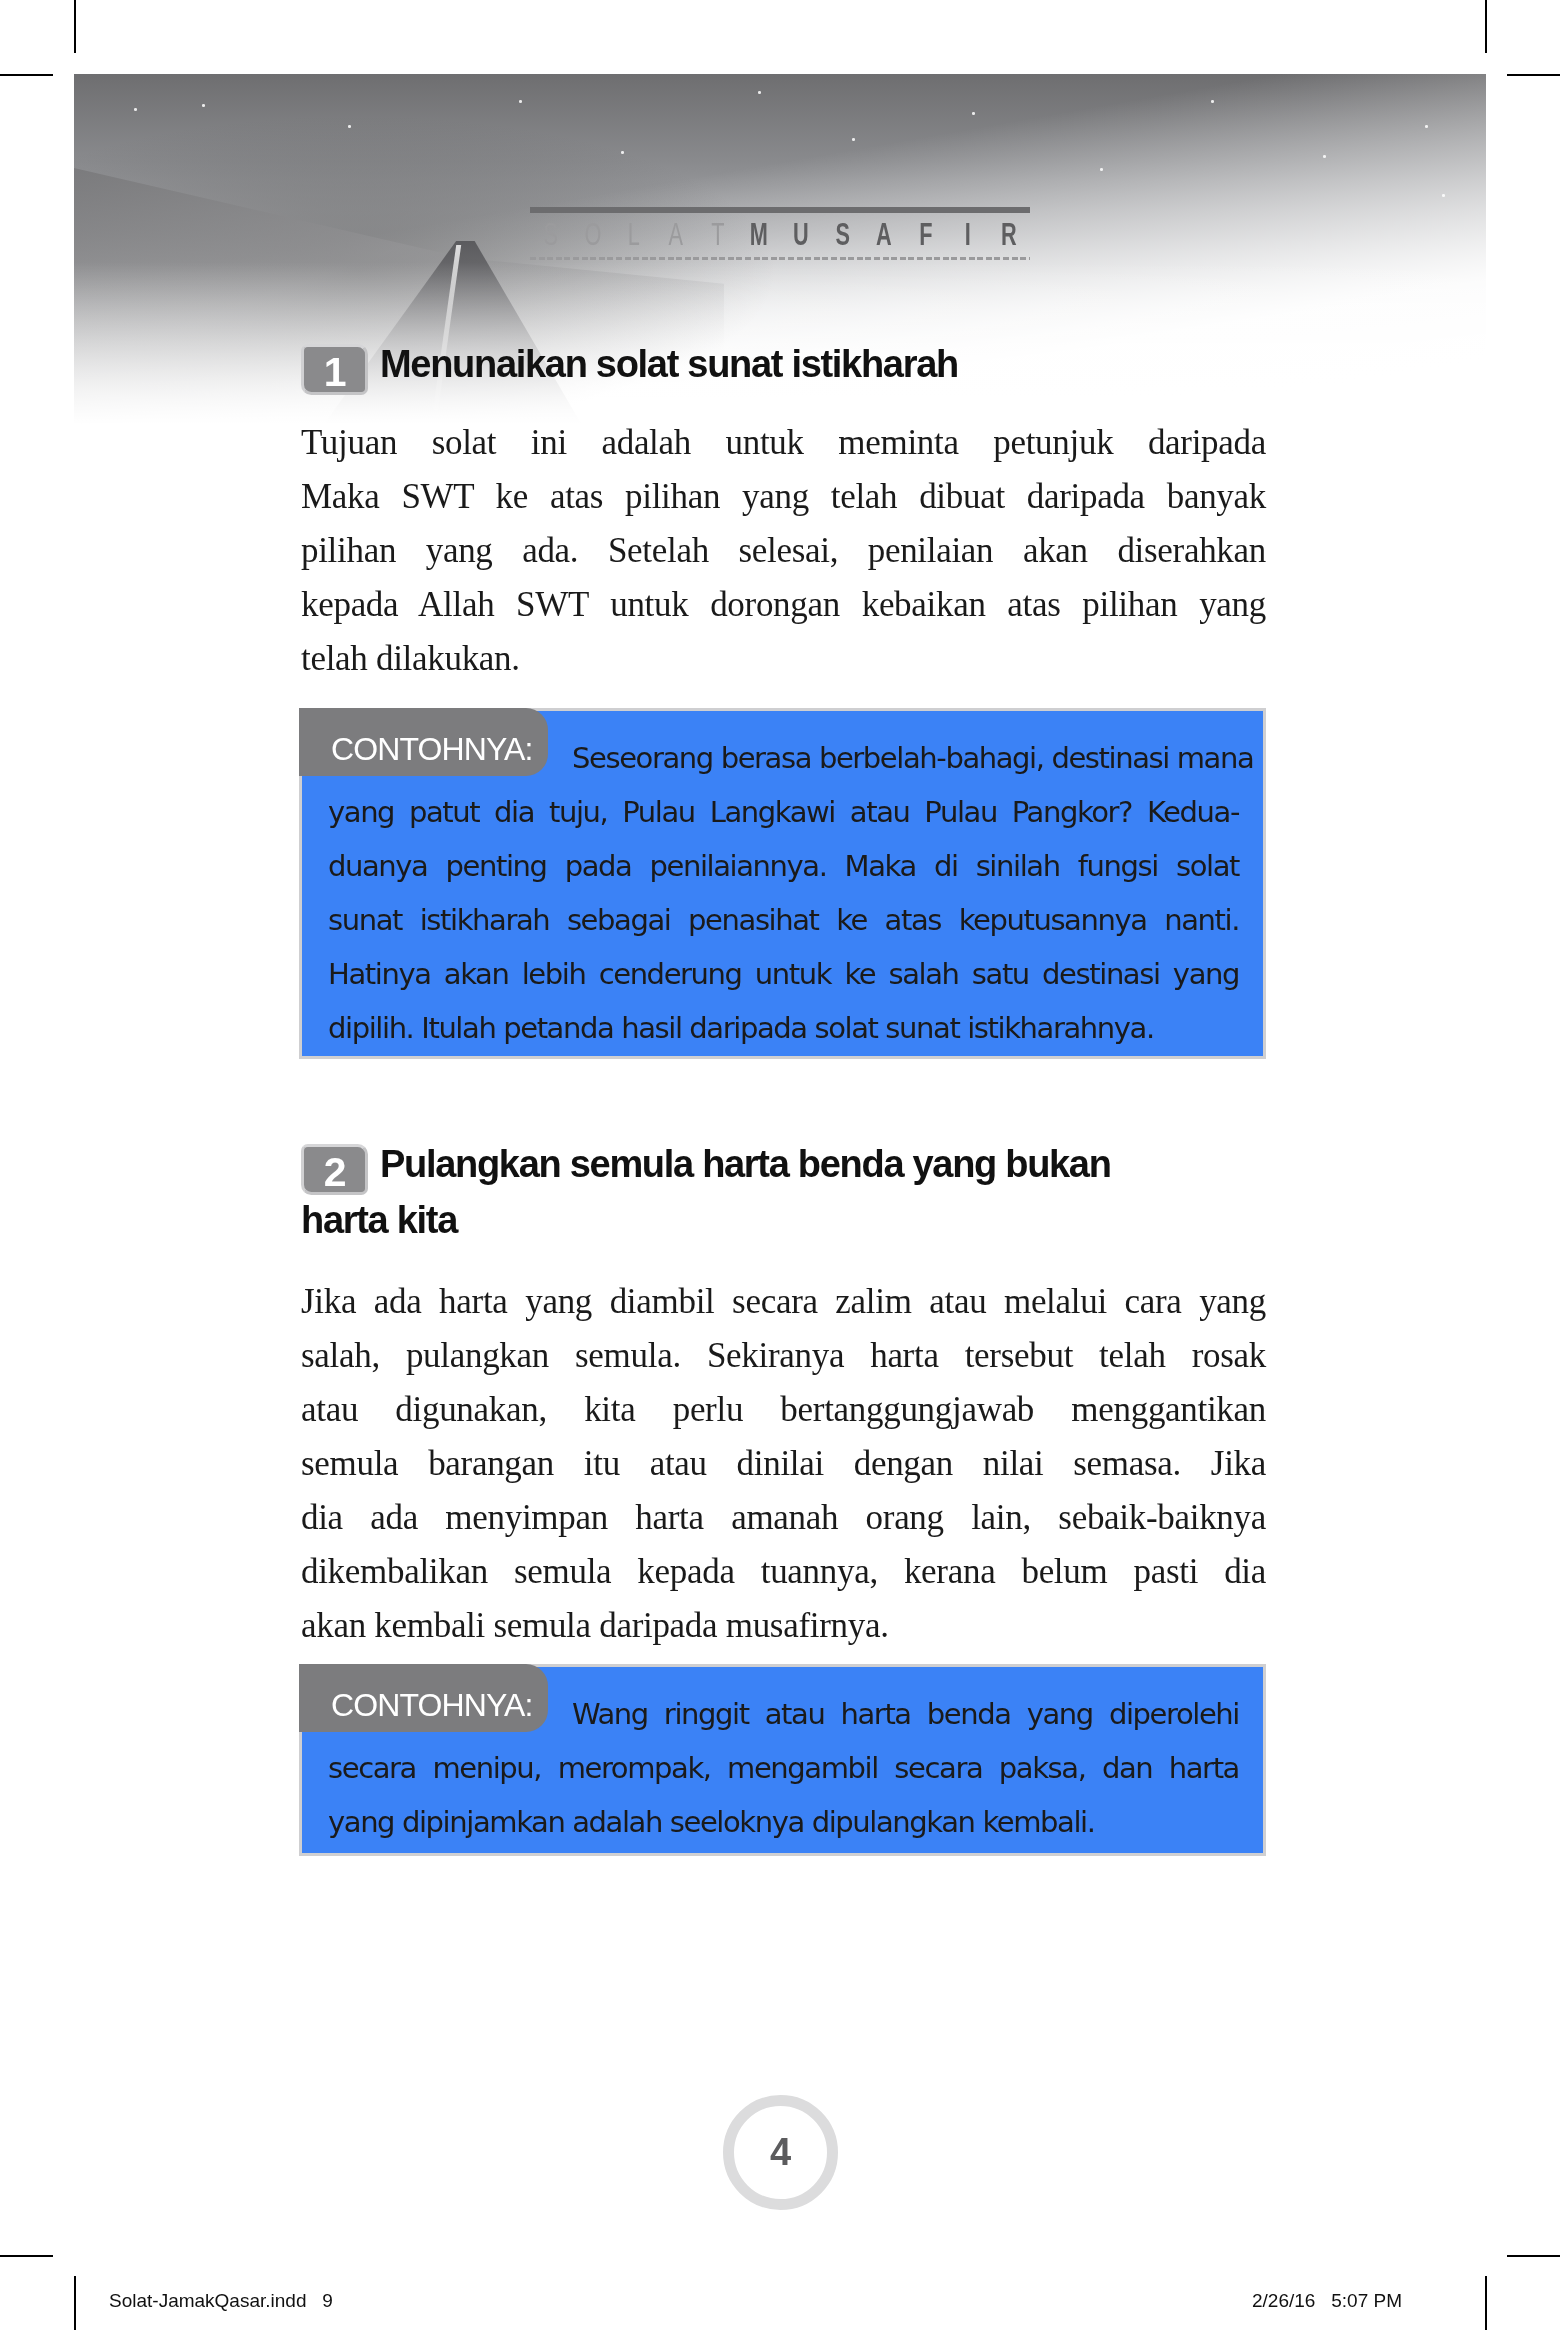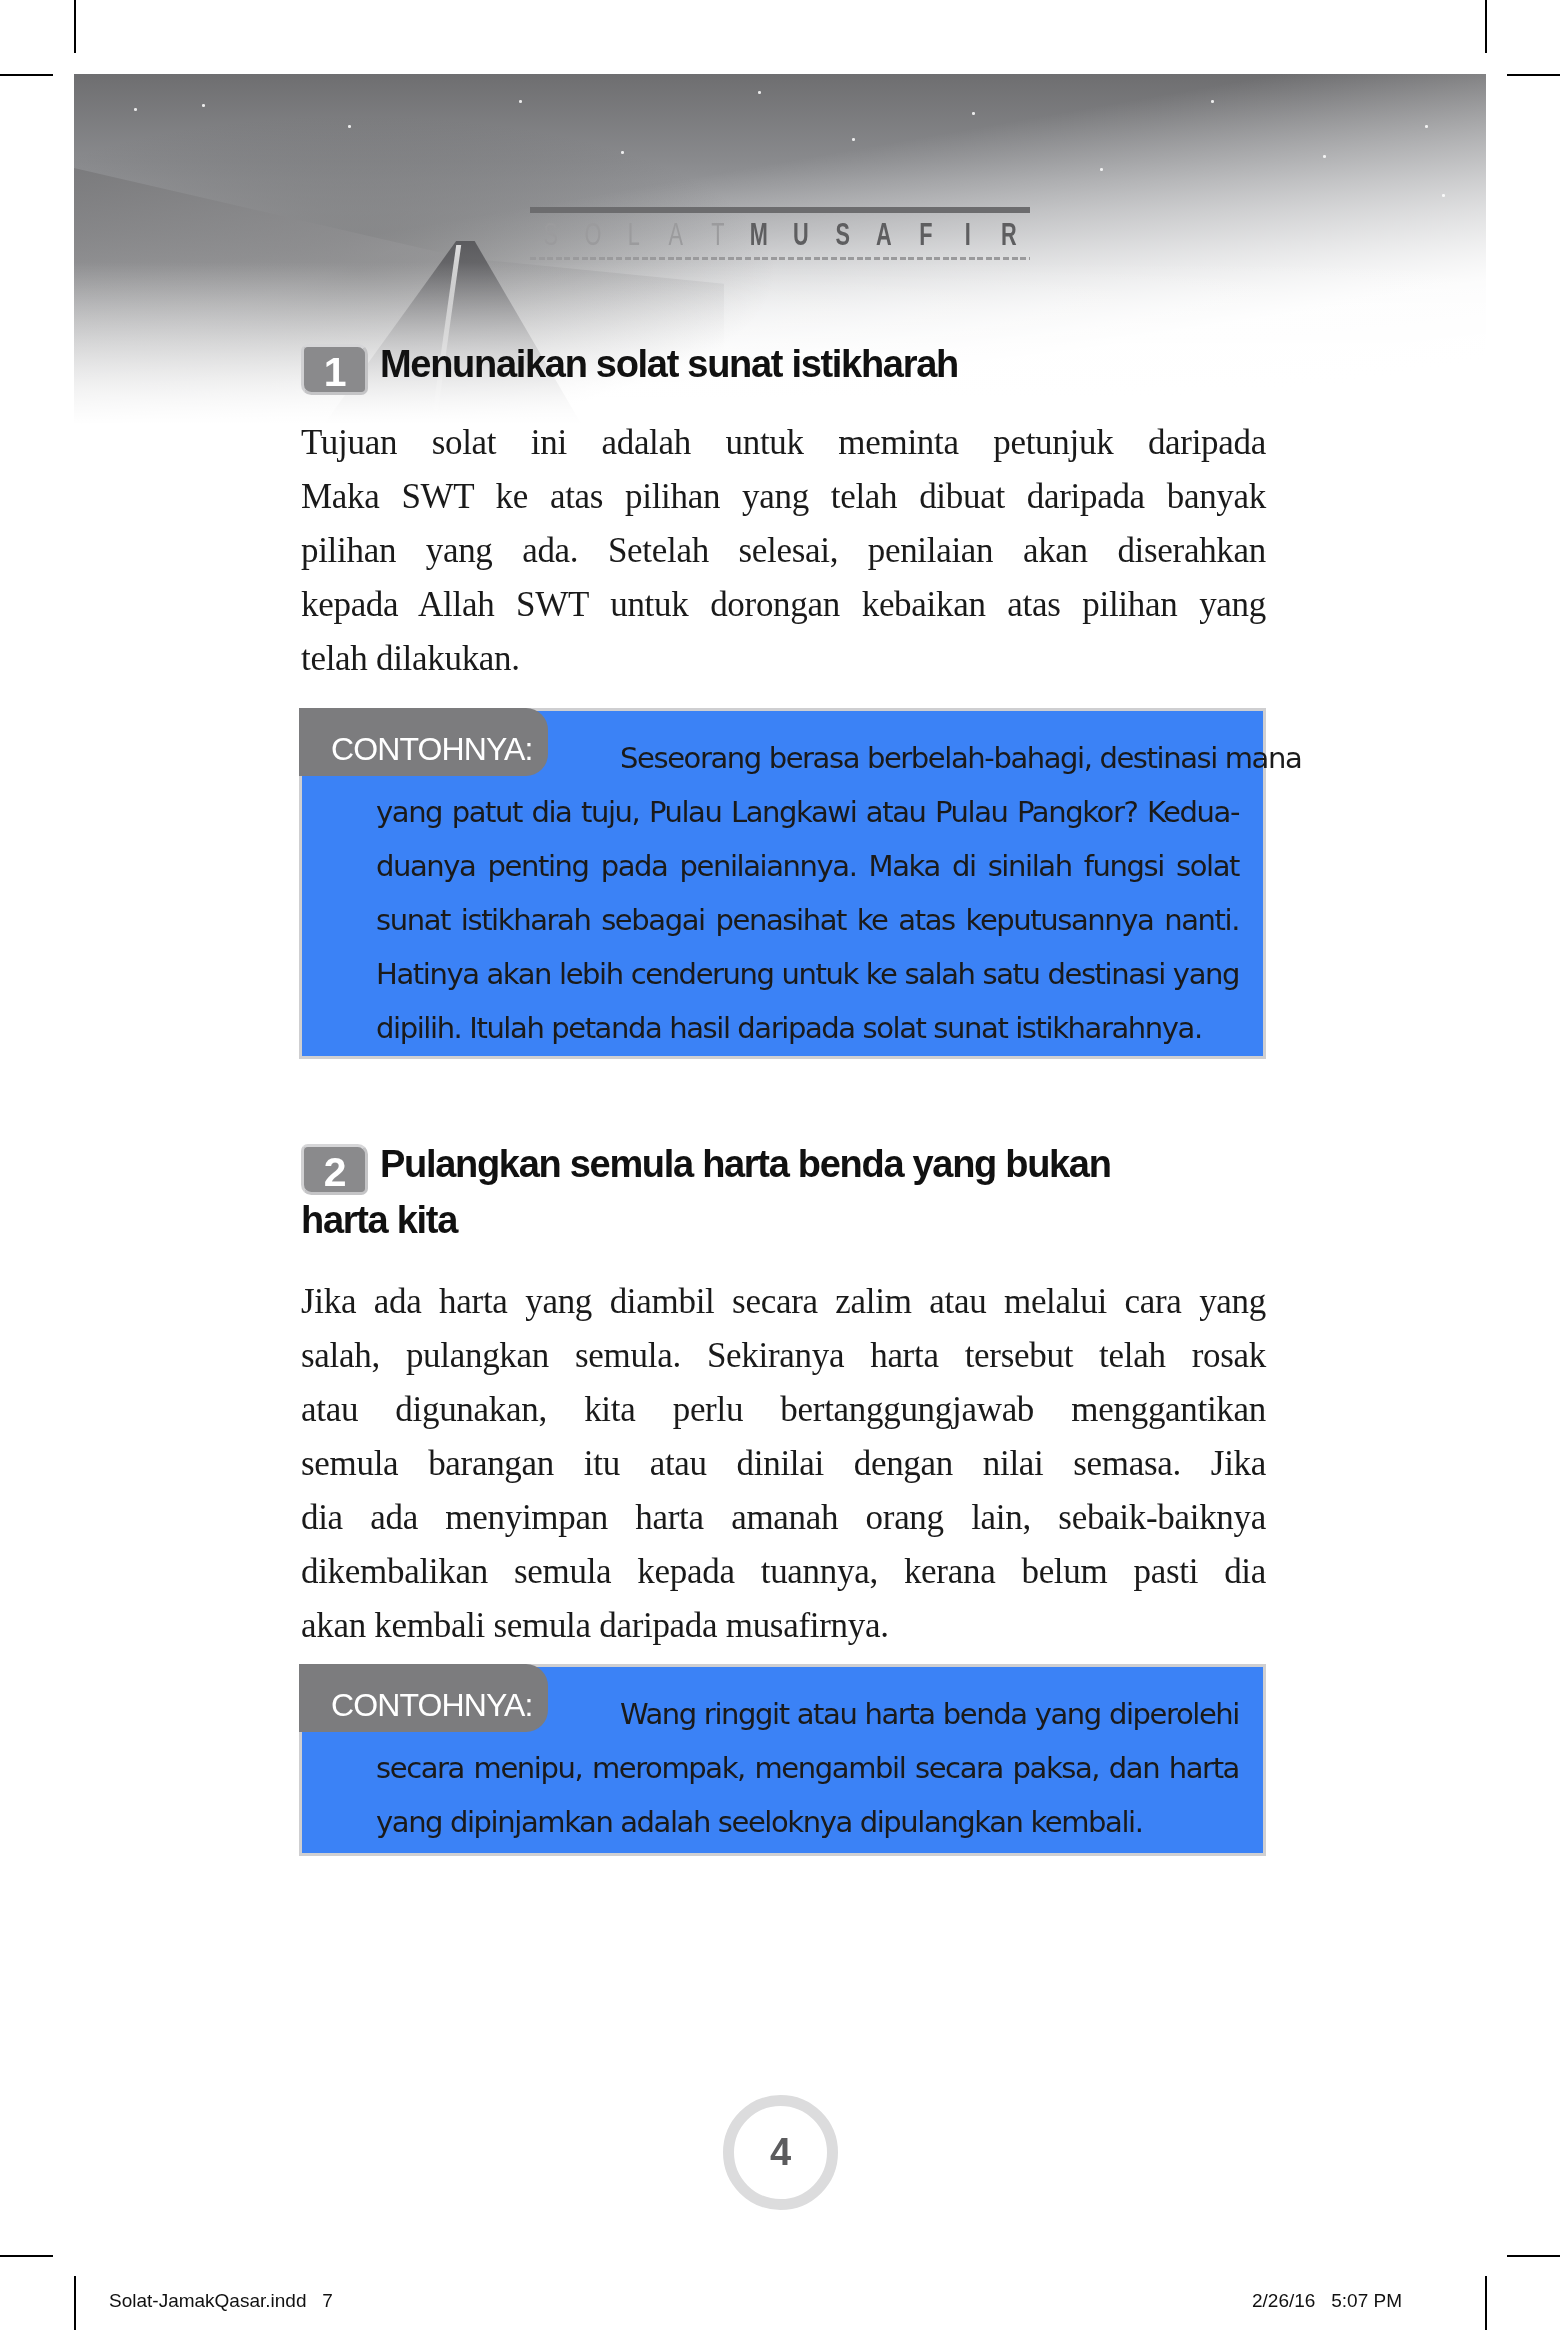--- a/index.html
+++ b/index.html
@@ -145,21 +145,21 @@
       transform-origin: left;
     }
     .example-box .text {
       padding: 19.7px 24px 12px 26px;
       font-family: "DejaVu Sans", sans-serif;
       font-size: 29px;
       line-height: 54px;
       letter-spacing: -1.4px;
       color: #1a1a1a;
     }
-    .example-box .text .line { display: block; white-space: nowrap; text-align: justify; text-align-last: justify; margin-left: 48px; }
+    .example-box .text .line { display: block; white-space: nowrap; text-align: justify; text-align-last: justify; }
     .example-box .text .line.last { text-align-last: left; }
     .example-box .text .line.first { padding-left: 244px; }
 
     
     .page-number {
       position: absolute;
       left: 723px; top: 2095px;
       width: 115px; height: 115px;
       border-radius: 50%;
       border: 11px solid #dcdcdd;
@@ -277,15 +277,15 @@
   <div class="tag">CONTOHNYA:</div>
   <div class="text">
     <span class="line first">Wang ringgit atau harta benda yang diperolehi</span>
     <span class="line">secara menipu, merompak, mengambil secara paksa, dan harta</span>
     <span class="line last">yang dipinjamkan adalah seeloknya dipulangkan kembali.</span>
   </div>
 </div>
 
 <div class="page-number">4</div>
 
-<div class="slug" style="left:109px;">Solat-JamakQasar.indd   7</div>
+<div class="slug" style="left:109px;">Solat-JamakQasar.indd   9</div>
 <div class="slug" style="left:1252px;">2/26/16   5:07 PM</div>
 
 
 </body></html>

